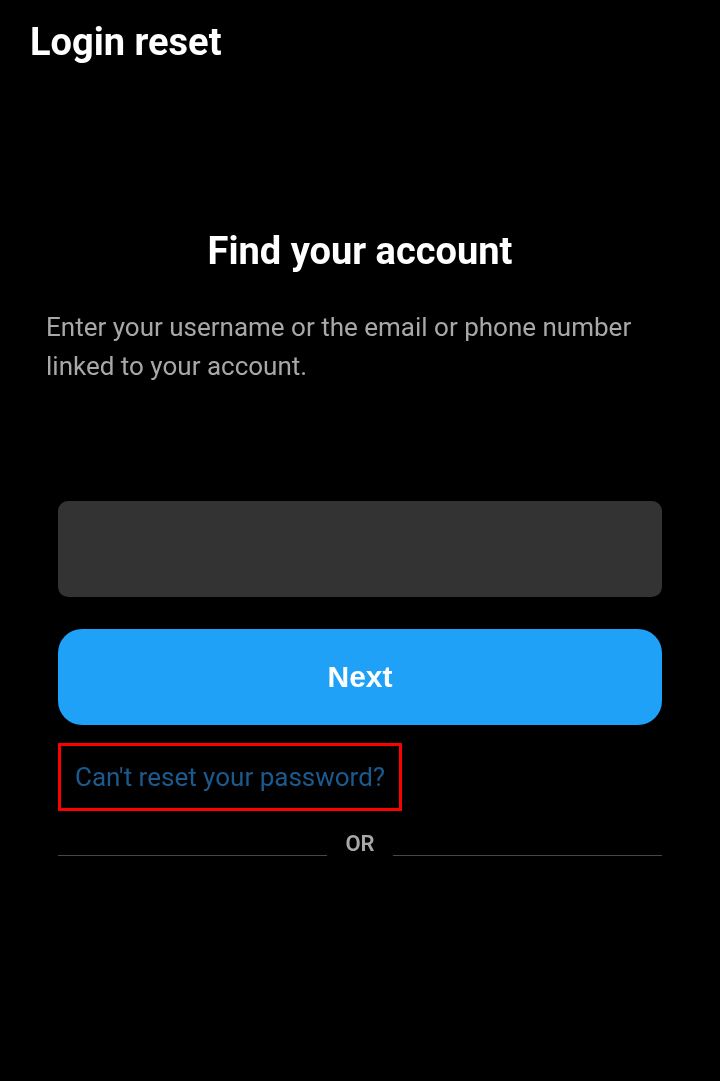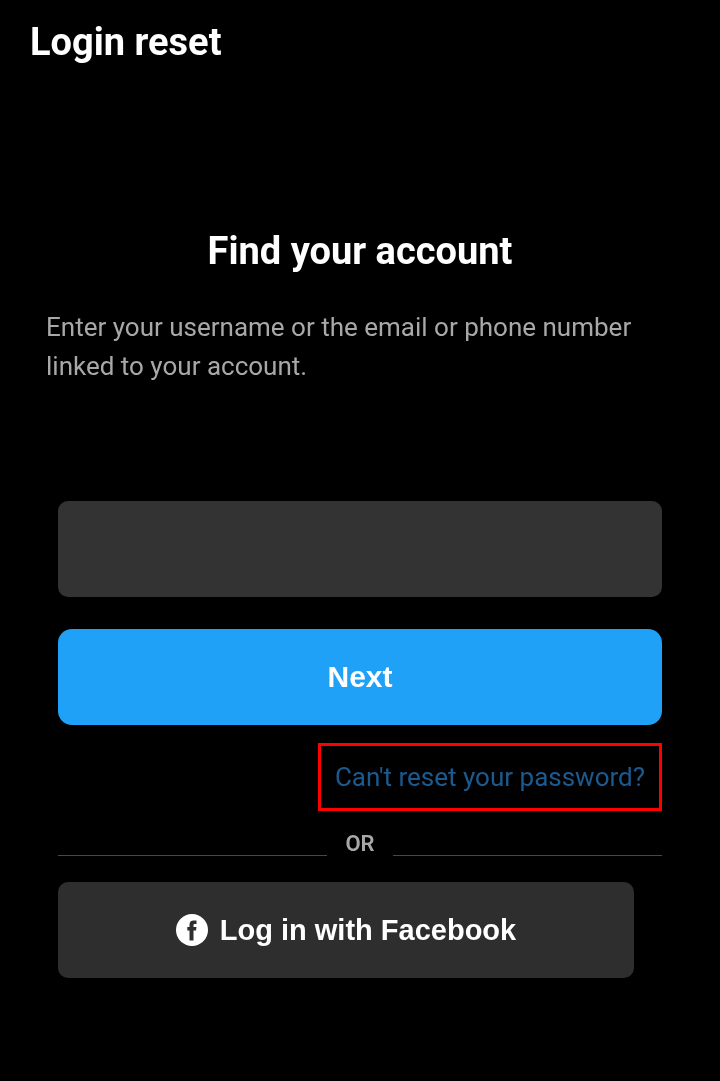--- a/index.html
+++ b/index.html
@@ -55,30 +55,30 @@
       color: #fff;
       font-size: 24px;
       padding: 0 20px;
       outline: none;
     }
     .next-button {
       width: 100%;
       height: 96px;
       background-color: #1ea1f7;
       border: none;
-      border-radius: 14px;
+      border-radius: 24px;
       color: #fff;
       font-size: 30px;
       font-weight: 700;
       margin-top: 32px;
       cursor: pointer;
     }
     .reset-link-wrapper {
       display: flex;
-      justify-content: flex-end;
+      justify-content: flex-start;
       margin-top: 18px;
     }
     .reset-link {
       display: inline-block;
       border: 3px solid #ff0000;
       padding: 16px 14px;
       color: #1b5a8f;
       font-size: 26px;
       font-weight: 400;
       cursor: pointer;
@@ -147,22 +147,13 @@
       <a class="reset-link">Can't reset your password?</a>
     </div>
   </div>
 
   <div class="divider-row">
     <div class="divider-line"></div>
     <span class="divider-text">OR</span>
     <div class="divider-line"></div>
   </div>
 
-  <button class="facebook-button">
-    <span class="fb-icon">
-      <svg viewBox="0 0 32 32" fill="none">
-        <circle cx="16" cy="16" r="16" fill="#fff"></circle>
-        <path d="M20.5 16.5h-3v10h-4v-10h-2.2v-3.5h2.2v-2.3c0-2.6 1.3-4.2 4.3-4.2h2.7v3.5h-1.7c-1 0-1.3.5-1.3 1.3v1.7h3l-.5 3.5z" fill="#2e2e2e"></path>
-      </svg>
-    </span>
-    <span>Log in with Facebook</span>
-  </button>
 </div>
 
 </body></html>

